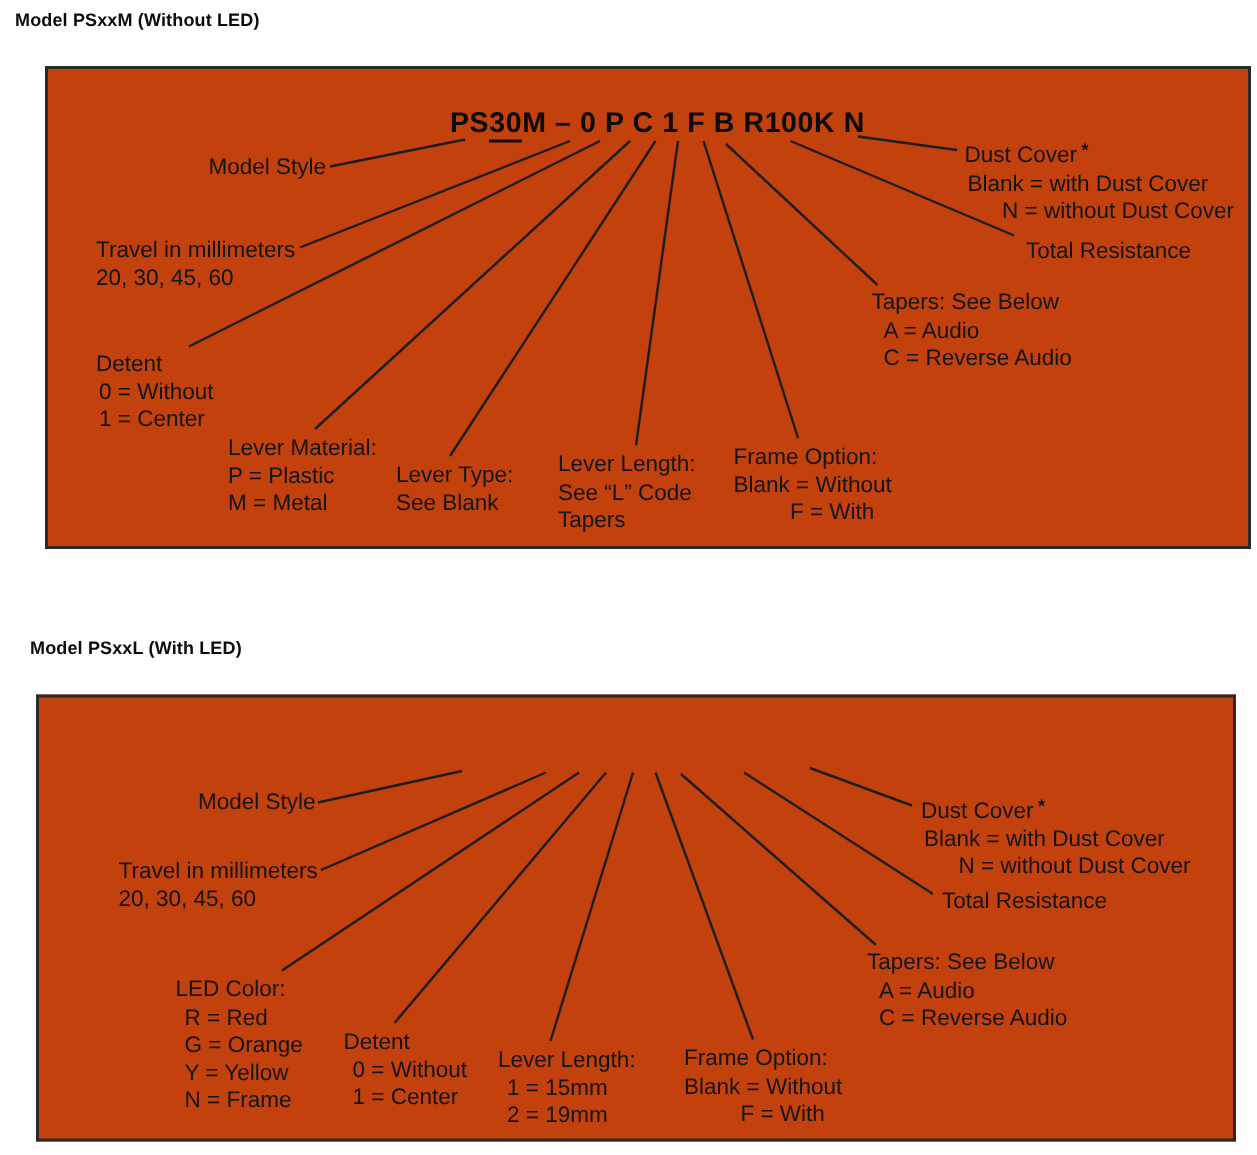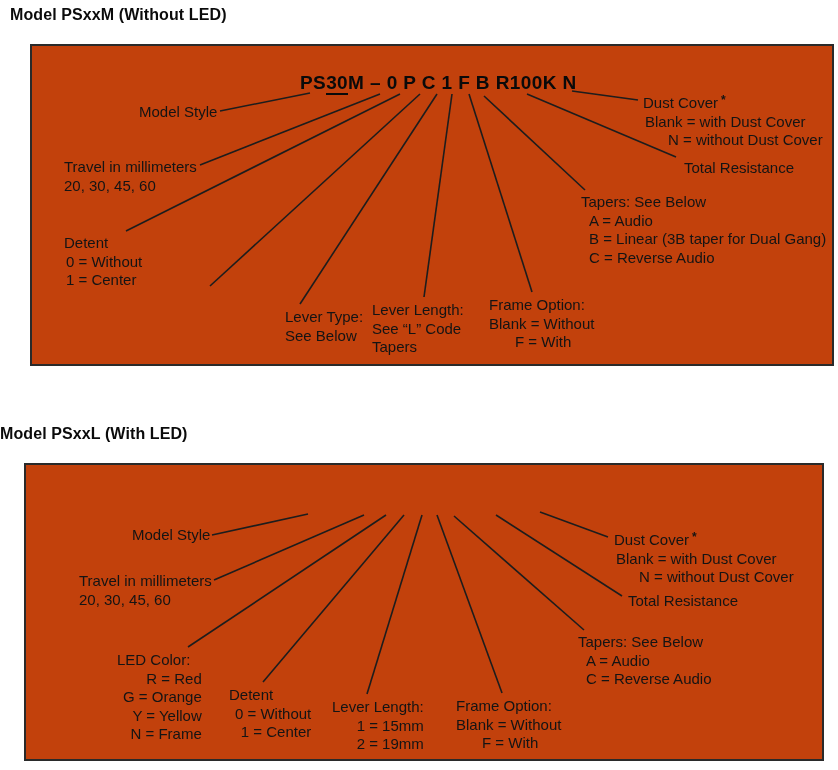--- a/index.html
+++ b/index.html
@@ -2,40 +2,40 @@
 <html><head>
 <meta charset="utf-8">
 <style>
   html,body{margin:0;padding:0;}
   body{
     width:838px;height:770px;position:relative;background:#ffffff;
     font-family:"Liberation Sans","DejaVu Sans",sans-serif;color:#121212;
     -webkit-font-smoothing:antialiased;overflow:hidden;
   }
   .heading{
-    position:absolute;font-weight:bold;font-size:16px;letter-spacing:.1px;color:#0b0b0b;
+    position:absolute;font-weight:bold;font-size:12px;letter-spacing:.1px;color:#0b0b0b;
   }
   .diagram-box{
     position:absolute;border:2px solid #2a2a2a;background:#c2410c;
   }
   .leads{position:absolute;left:0;top:0;}
   .partnum{
     position:absolute;font-weight:bold;font-size:19px;letter-spacing:.4px;
     white-space:pre;color:#0a0a0a;
   }
   .partnum .u{border-bottom:2px solid #0a0a0a;padding-bottom:0px;}
   .callout{
     position:absolute;font-size:15px;line-height:18.5px;white-space:nowrap;color:#141414;
   }
   .cl-line{display:block;}
   .ind2{margin-left:2px;}
-  .ind6{margin-left:6px;text-align:right;}
+  .ind6{margin-left:6px;}
   .ind8{margin-left:8px;}
   .ind24{margin-left:25px;}
-  .ind26{margin-left:26px;}
+  .ind26{margin-left:26px;text-align:center;}
   .ast{font-weight:bold;font-size:12px;vertical-align:4px;margin-left:3px;}
   svg line{stroke:#1d1d1d;stroke-width:1.6;}
 </style>
 </head>
 <body>
 
 <div class="heading" style="left:10px;top:6px">Model PSxxM (Without LED)</div>
 
 <div class="diagram-box" style="left:30px;top:44px;width:800px;height:318px">
 
@@ -62,57 +62,61 @@
     <span class="cl-line">Travel in millimeters</span>
     <span class="cl-line">20, 30, 45, 60</span>
   </div>
 
   <div class="callout" style="left:32px;top:188px">
     <span class="cl-line">Detent</span>
     <span class="cl-line ind2">0 = Without</span>
     <span class="cl-line ind2">1 = Center</span>
   </div>
 
+  <div class="callout" style="left:120px;top:244px">
+    <span class="cl-line">Lever Material:</span>
+    <span class="cl-line">P = Plastic</span>
+    <span class="cl-line">M = Metal</span>
+  </div>
 
-  <div class="callout" style="left:253px;top:262px">
+  <div class="callout" style="left:232px;top:262px">
     <span class="cl-line">Lever Type:</span>
-    <span class="cl-line">See Below</span>
+    <span class="cl-line">See Blank</span>
   </div>
 
   <div class="callout" style="left:340px;top:255px">
     <span class="cl-line">Lever Length:</span>
     <span class="cl-line">See “L” Code</span>
     <span class="cl-line">Tapers</span>
   </div>
 
   <div class="callout" style="left:457px;top:250px">
     <span class="cl-line">Frame Option:</span>
     <span class="cl-line">Blank = Without</span>
     <span class="cl-line ind26">F = With</span>
   </div>
 
   <div class="callout" style="left:549px;top:147px">
     <span class="cl-line">Tapers: See Below</span>
     <span class="cl-line ind8">A = Audio</span>
-    <span class="cl-line ind8">B = Linear (3B taper for Dual Gang)</span>
     <span class="cl-line ind8">C = Reverse Audio</span>
   </div>
 
   <div class="callout" style="left:652px;top:113px">
     <span class="cl-line">Total Resistance</span>
   </div>
 
   <div class="callout" style="left:611px;top:45px">
     <span class="cl-line"><span>Dust Cover</span><sup class="ast">*</sup></span>
     <span class="cl-line ind2">Blank = with Dust Cover</span>
     <span class="cl-line ind24">N = without Dust Cover</span>
   </div>
 </div>
 
-<div class="heading" style="left:0;top:425px">Model PSxxL (With LED)</div>
+<div class="heading" style="left:20px;top:425px">Model PSxxL (With LED)</div>
 
 <div class="diagram-box" style="left:24px;top:463px;width:796px;height:294px">
 
   <svg class="leads" width="796" height="294">
     <line x1="186" y1="70" x2="282" y2="49"></line>
     <line x1="188" y1="115" x2="338" y2="50"></line>
     <line x1="162" y1="182" x2="360" y2="50"></line>
     <line x1="237" y1="217" x2="378" y2="50"></line>
     <line x1="341" y1="229" x2="396" y2="50"></line>
     <line x1="476" y1="228" x2="411" y2="50"></line>

